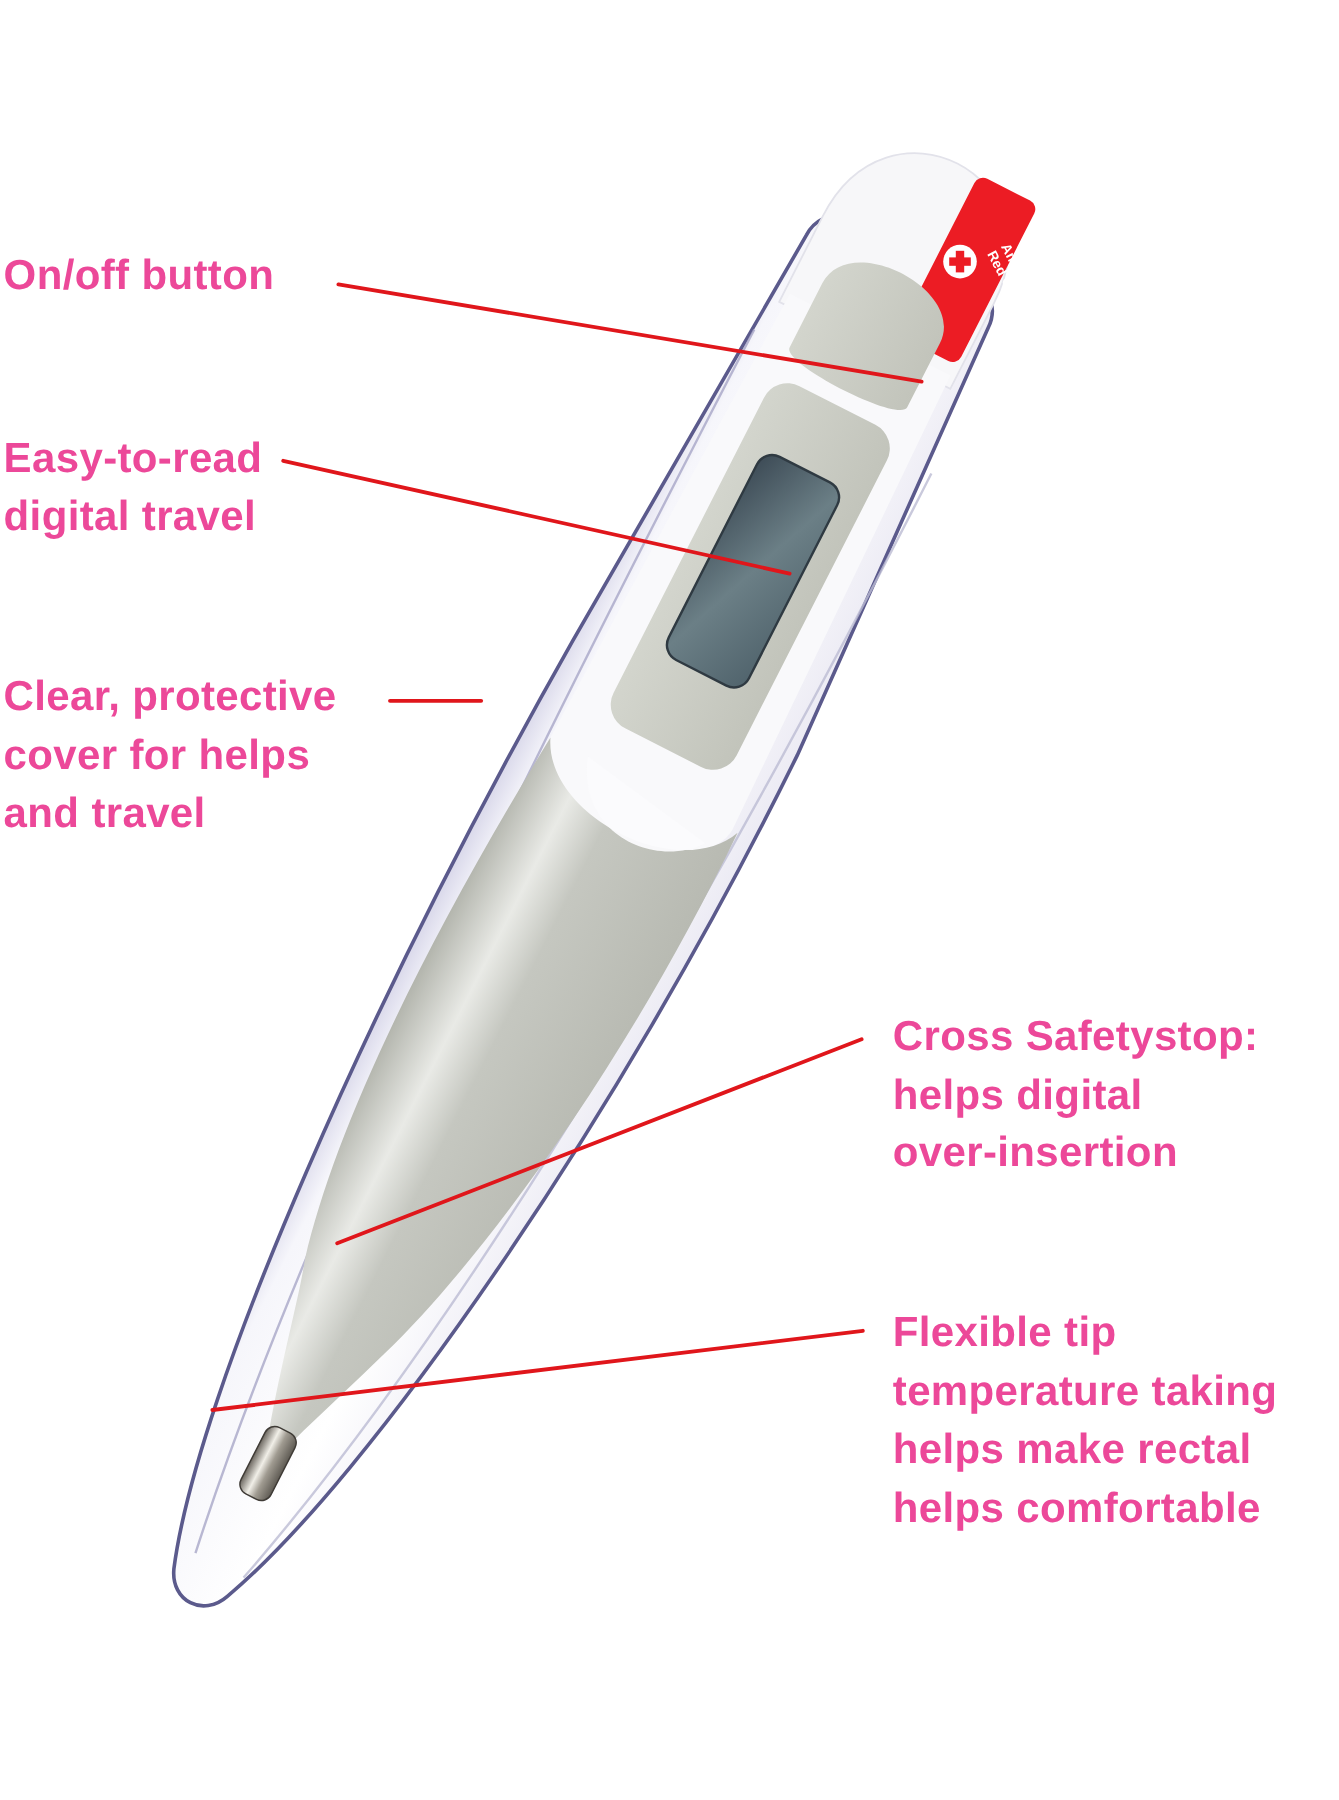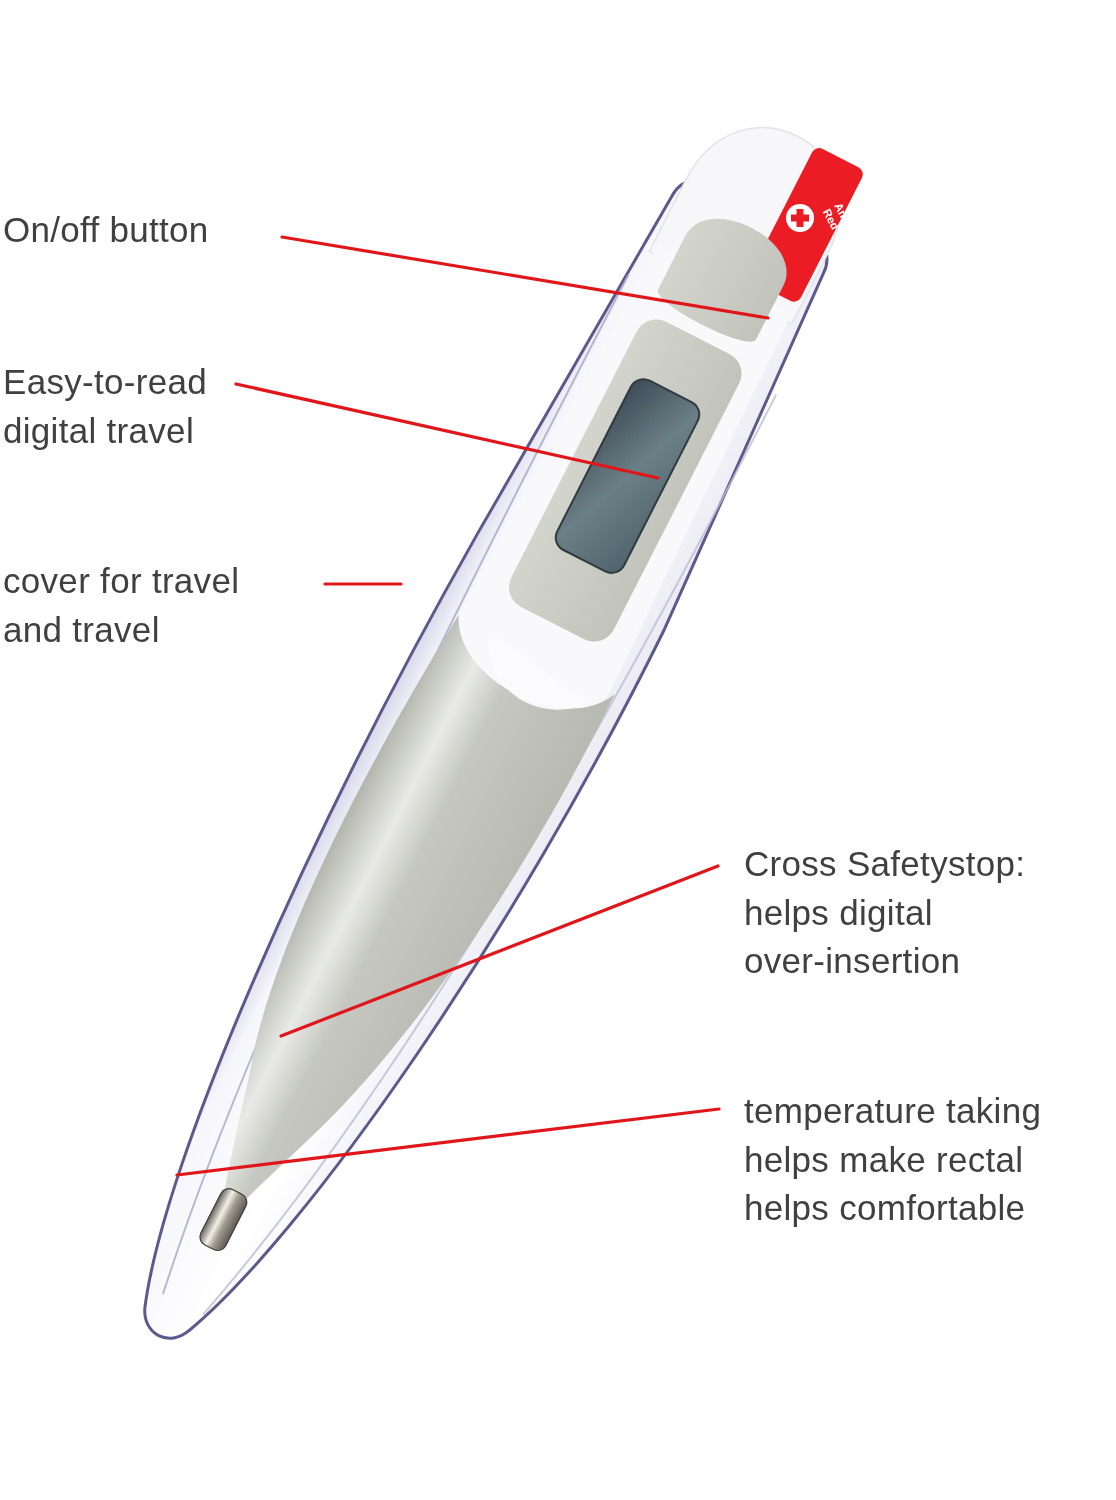--- a/index.html
+++ b/index.html
@@ -21,22 +21,22 @@
       height: 1500px;
     }
     svg.art {
       position: absolute;
       left: 0; top: 0;
       width: 1116px;
       height: 1500px;
     }
     .callout {
       position: absolute;
-      color: #404040;
-      font-weight: normal;
+      color: #ec4899;
+      font-weight: bold;
       font-size: 35px;
       line-height: 48.5px;
       letter-spacing: 0.3px;
       white-space: nowrap;
     }
     .callout .line-text {
       display: block;
     }
     #callout-onoff   { left: 3px;   top: 206px; }
     #callout-display { left: 3px;   top: 358px; }
@@ -147,29 +147,31 @@
   <div class="callout" id="callout-onoff">
     <span class="line-text">On/off button</span>
   </div>
 
   <div class="callout" id="callout-display">
     <span class="line-text">Easy-to-read</span>
     <span class="line-text">digital travel</span>
   </div>
 
   <div class="callout" id="callout-cover">
-    <span class="line-text">cover for travel</span>
+    <span class="line-text">Clear, protective</span>
+    <span class="line-text">cover for helps</span>
     <span class="line-text">and travel</span>
   </div>
 
   <div class="callout" id="callout-stop">
     <span class="line-text">Cross Safetystop:</span>
     <span class="line-text">helps digital</span>
     <span class="line-text">over-insertion</span>
   </div>
 
   <div class="callout" id="callout-tip">
+    <span class="line-text">Flexible tip</span>
     <span class="line-text">temperature taking</span>
     <span class="line-text">helps make rectal</span>
     <span class="line-text">helps comfortable</span>
   </div>
 
 </div>
 
 </body></html>

